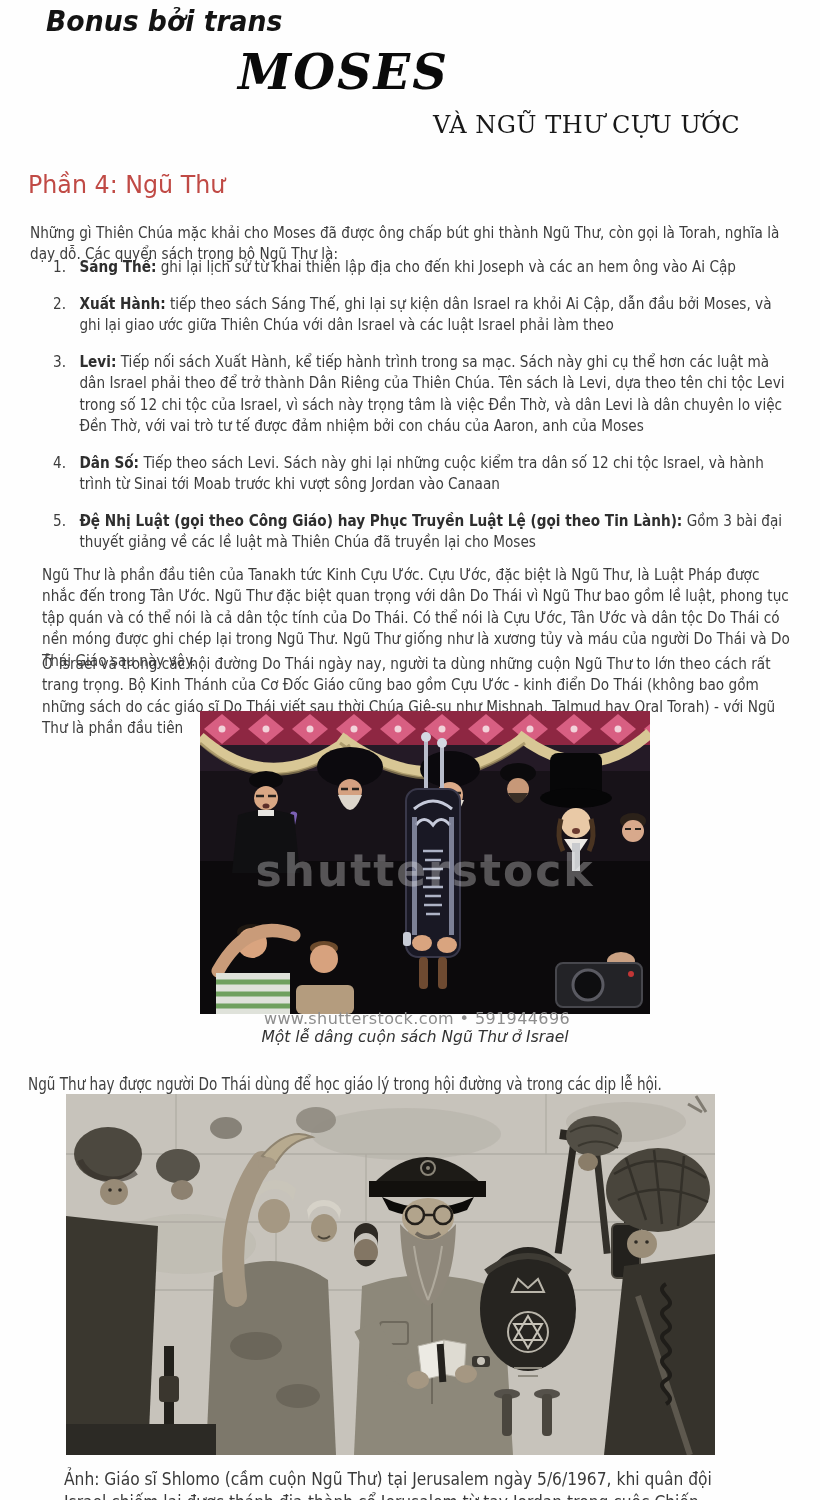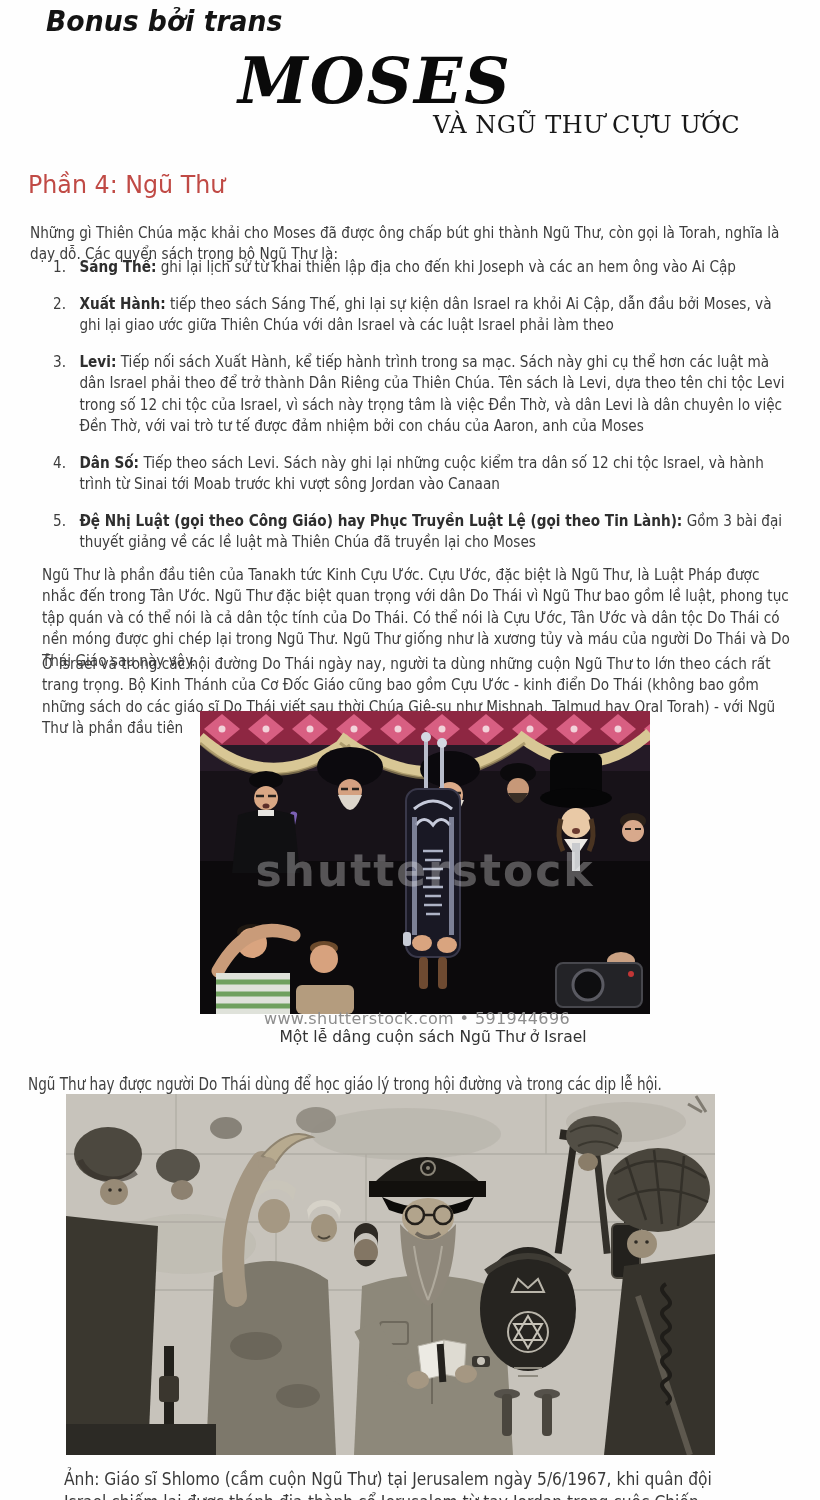--- a/index.html
+++ b/index.html
@@ -3,36 +3,36 @@
 <meta charset="utf-8">
 <style>
   html,body{margin:0;padding:0;background:#ffffff;}
   .page{position:relative;width:820px;height:1500px;overflow:hidden;background:#fefefe;
         font-family:"DejaVu Sans","Liberation Sans",sans-serif;color:#3d3d3d;}
   .abs{position:absolute;}
   .cond{transform:scaleX(0.88);transform-origin:0 0;}
   .bonus{left:46px;top:4px;font-size:29px;font-style:italic;font-weight:bold;color:#141414;
          transform:scaleX(0.92);transform-origin:0 0;white-space:nowrap;}
   .moses{left:238px;top:44px;font-family:"DejaVu Serif","Liberation Serif",serif;
-         font-weight:bold;font-style:italic;font-size:63px;color:#0a0a0a;letter-spacing:2px;white-space:nowrap;}
+         font-weight:bold;font-style:italic;font-size:48px;color:#0a0a0a;letter-spacing:2px;white-space:nowrap;}
   .subtitle{left:433px;top:111px;font-family:"DejaVu Serif","Liberation Serif",serif;
          font-size:24px;color:#181818;letter-spacing:0.5px;white-space:nowrap;text-align:center;}
   .heading{left:28px;top:170px;font-size:25px;color:#c04a45;transform:scaleX(0.95);transform-origin:0 0;white-space:nowrap;}
   .body-txt{font-size:15.5px;line-height:21.5px;letter-spacing:0;}
   .intro{left:30px;top:207px;width:860px;}
   .list{left:53px;top:257px;width:836px;}
   .li{display:flex;margin-bottom:15px;}
   .li .num{flex:0 0 30px;width:30px;}
   .li b, .body-txt b{color:#2e2e2e;}
   .para-tanakh{left:42px;top:549px;width:850px;}
   .para-israel{left:42px;top:638px;width:850px;}
   .photo1{left:192px;top:703px;width:450px;height:303px;}
   .photo2{left:58px;top:1086px;width:649px;height:361px;}
   .credit{left:192px;top:1009px;width:450px;text-align:center;font-size:16px;color:#8d8d8d;letter-spacing:0.4px;}
-  .cap1{left:208px;top:1028px;width:450px;text-align:center;font-size:15.5px;color:#333333;}
+  .cap1{left:190px;top:1028px;width:450px;text-align:center;font-size:15.5px;color:#333333;font-style:italic;}
   .para-usage{left:28px;top:1057px;width:790px;font-size:17px;color:#3f3f3f;
          transform:scaleX(0.80);transform-origin:0 0;white-space:nowrap;}
   .cap2{left:64px;top:1449px;width:755px;font-size:18px;line-height:23px;color:#3a3a3a;
          transform:scaleX(0.86);transform-origin:0 0;}
   figure{margin:0;padding:8px;}
   svg{display:block;}
 </style>
 </head>
 <body>
 

